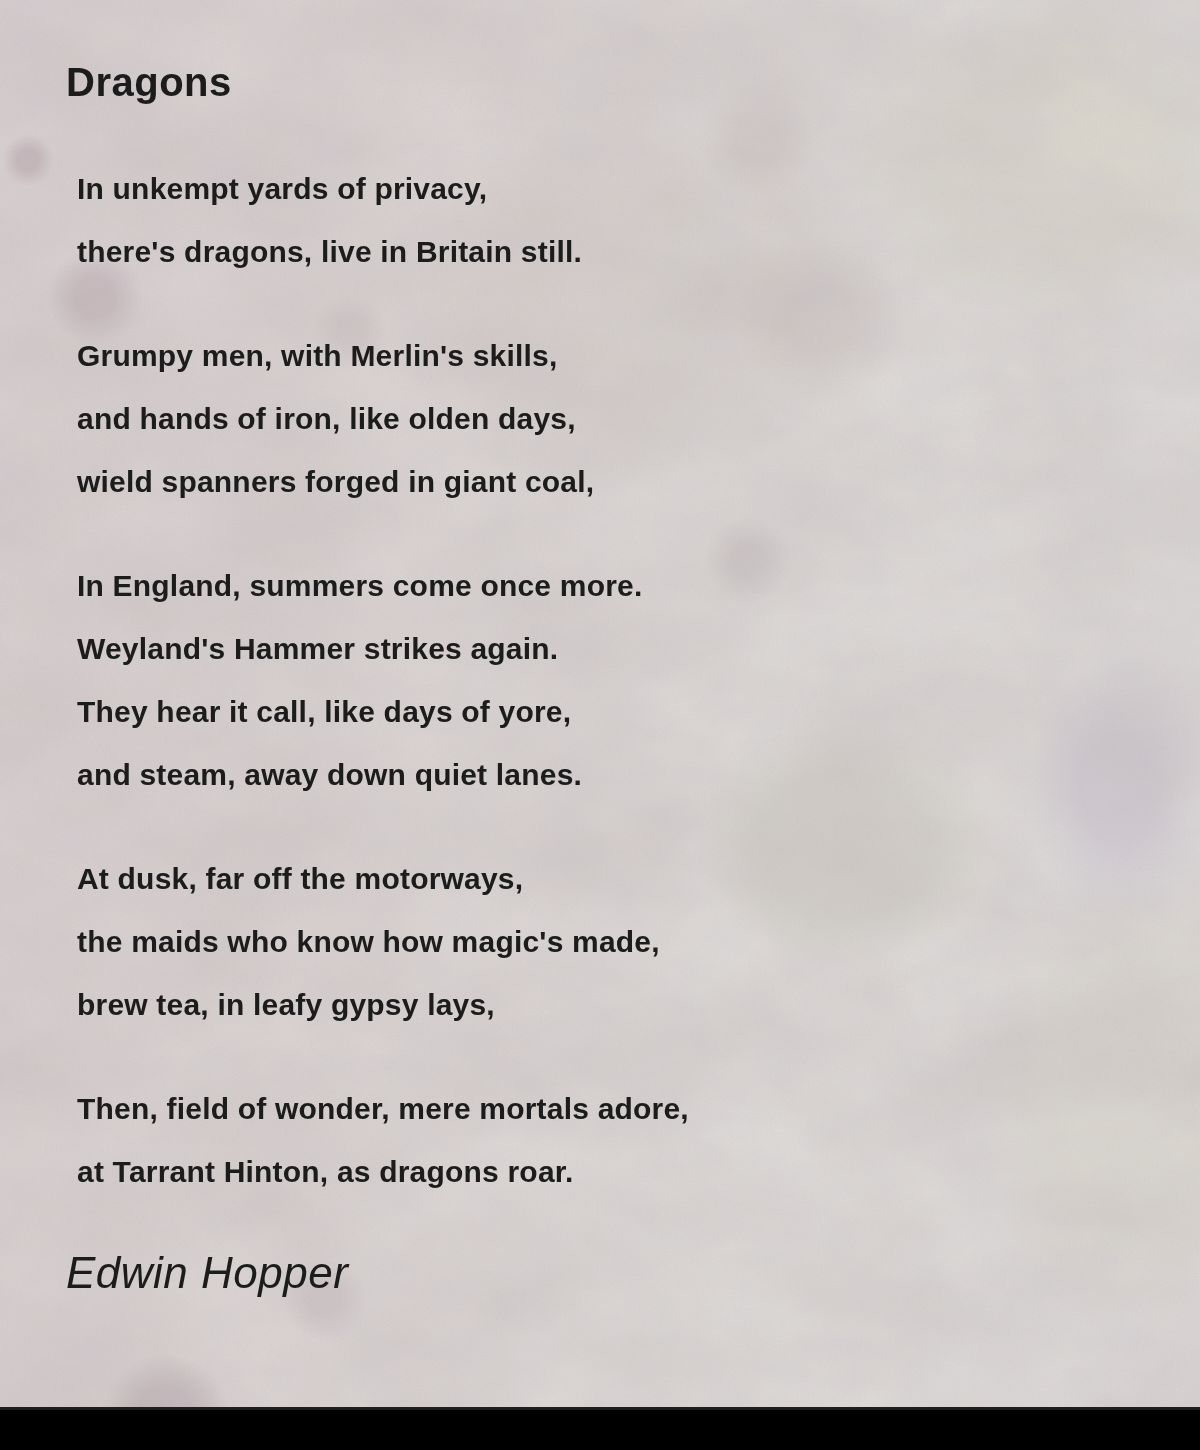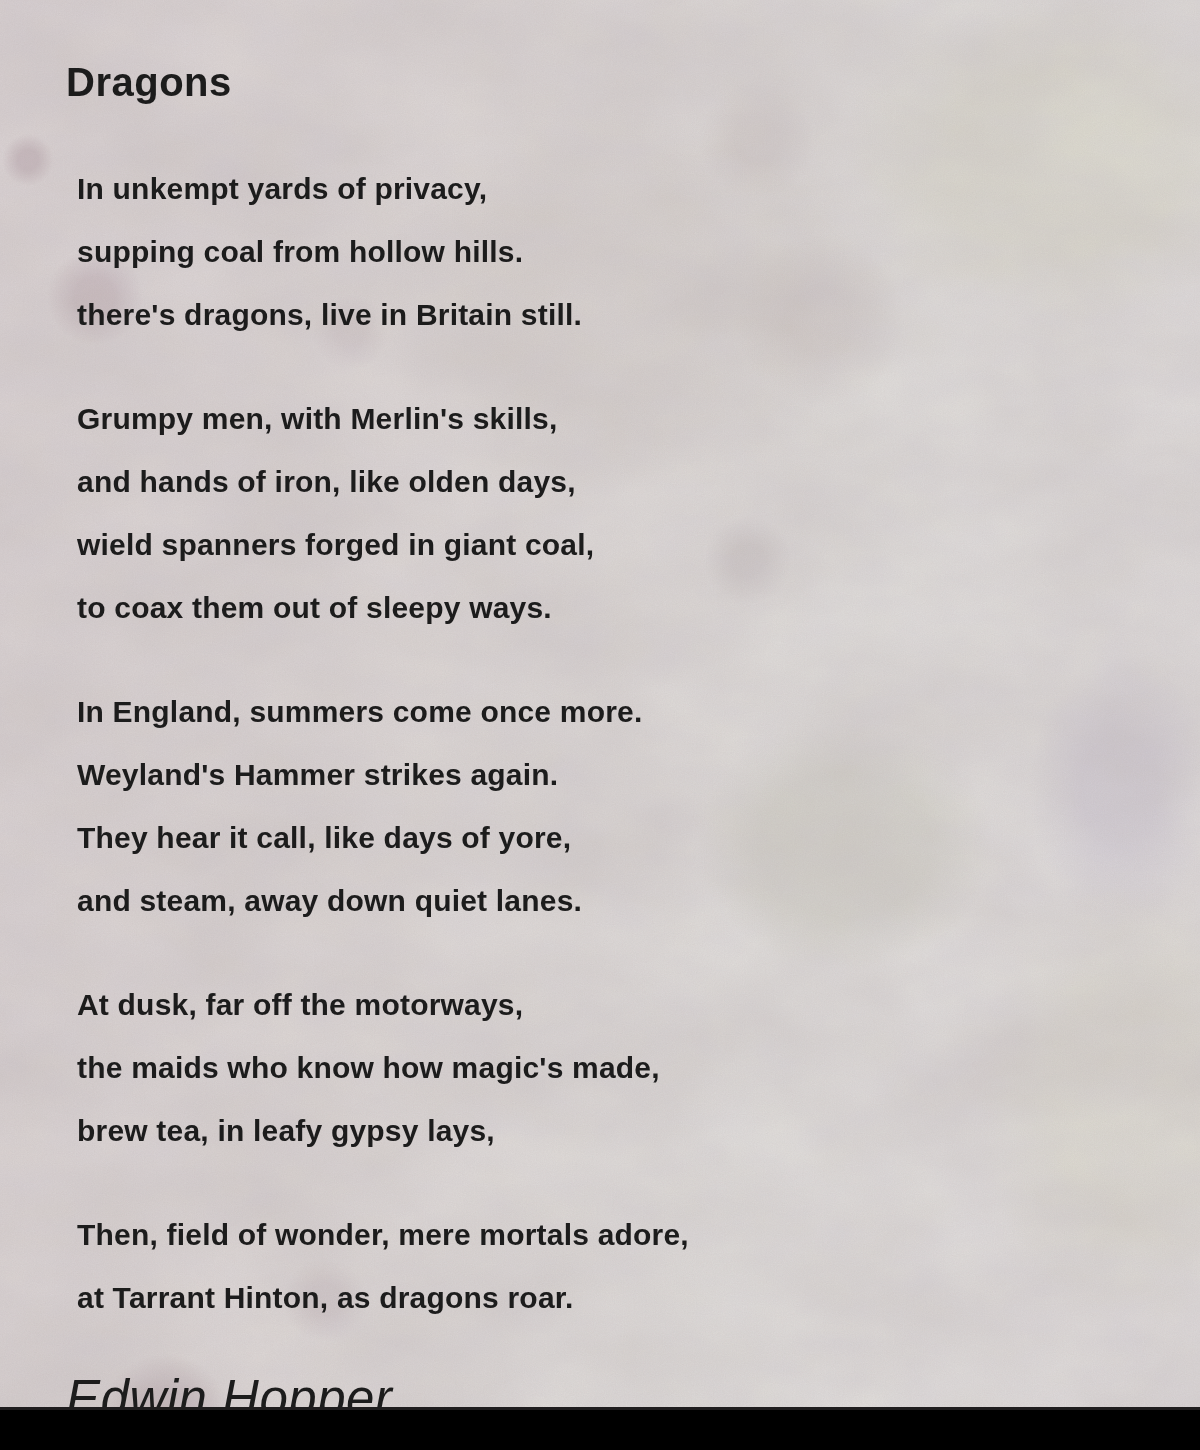--- a/index.html
+++ b/index.html
@@ -66,21 +66,21 @@
   .stanza p {
     margin: 11px;
     font-size: 30px;
     line-height: 52px;
     font-weight: bold;
     letter-spacing: 0.2px;
     white-space: nowrap;
   }
   .poem-author {
     margin: 0;
-    font-size: 51px;
+    font-size: 44px;
     line-height: 46px;
     font-style: italic;
     font-weight: normal;
     letter-spacing: 0.5px;
   }
 </style>
 </head>
 <body>
 
 <div class="page">
@@ -104,29 +104,27 @@
     <rect width="1200" height="1450" filter="url(#scribble)" opacity="0.22"></rect>
     <rect width="1200" height="1450" filter="url(#grain)" opacity="0.13"></rect>
   </svg>
 
   <div class="content">
 
     <h1 class="poem-title">Dragons</h1>
 
     <div class="stanza">
       <p>In unkempt yards of privacy,</p>
-      <p>supping coal from hollow hills.</p>
       <p>there's dragons, live in Britain still.</p>
     </div>
 
     <div class="stanza">
       <p>Grumpy men, with Merlin's skills,</p>
       <p>and hands of iron, like olden days,</p>
       <p>wield spanners forged in giant coal,</p>
-      <p>to coax them out of sleepy ways.</p>
     </div>
 
     <div class="stanza">
       <p>In England, summers come once more.</p>
       <p>Weyland's Hammer strikes again.</p>
       <p>They hear it call, like days of yore,</p>
       <p>and steam, away down quiet lanes.</p>
     </div>
 
     <div class="stanza">

